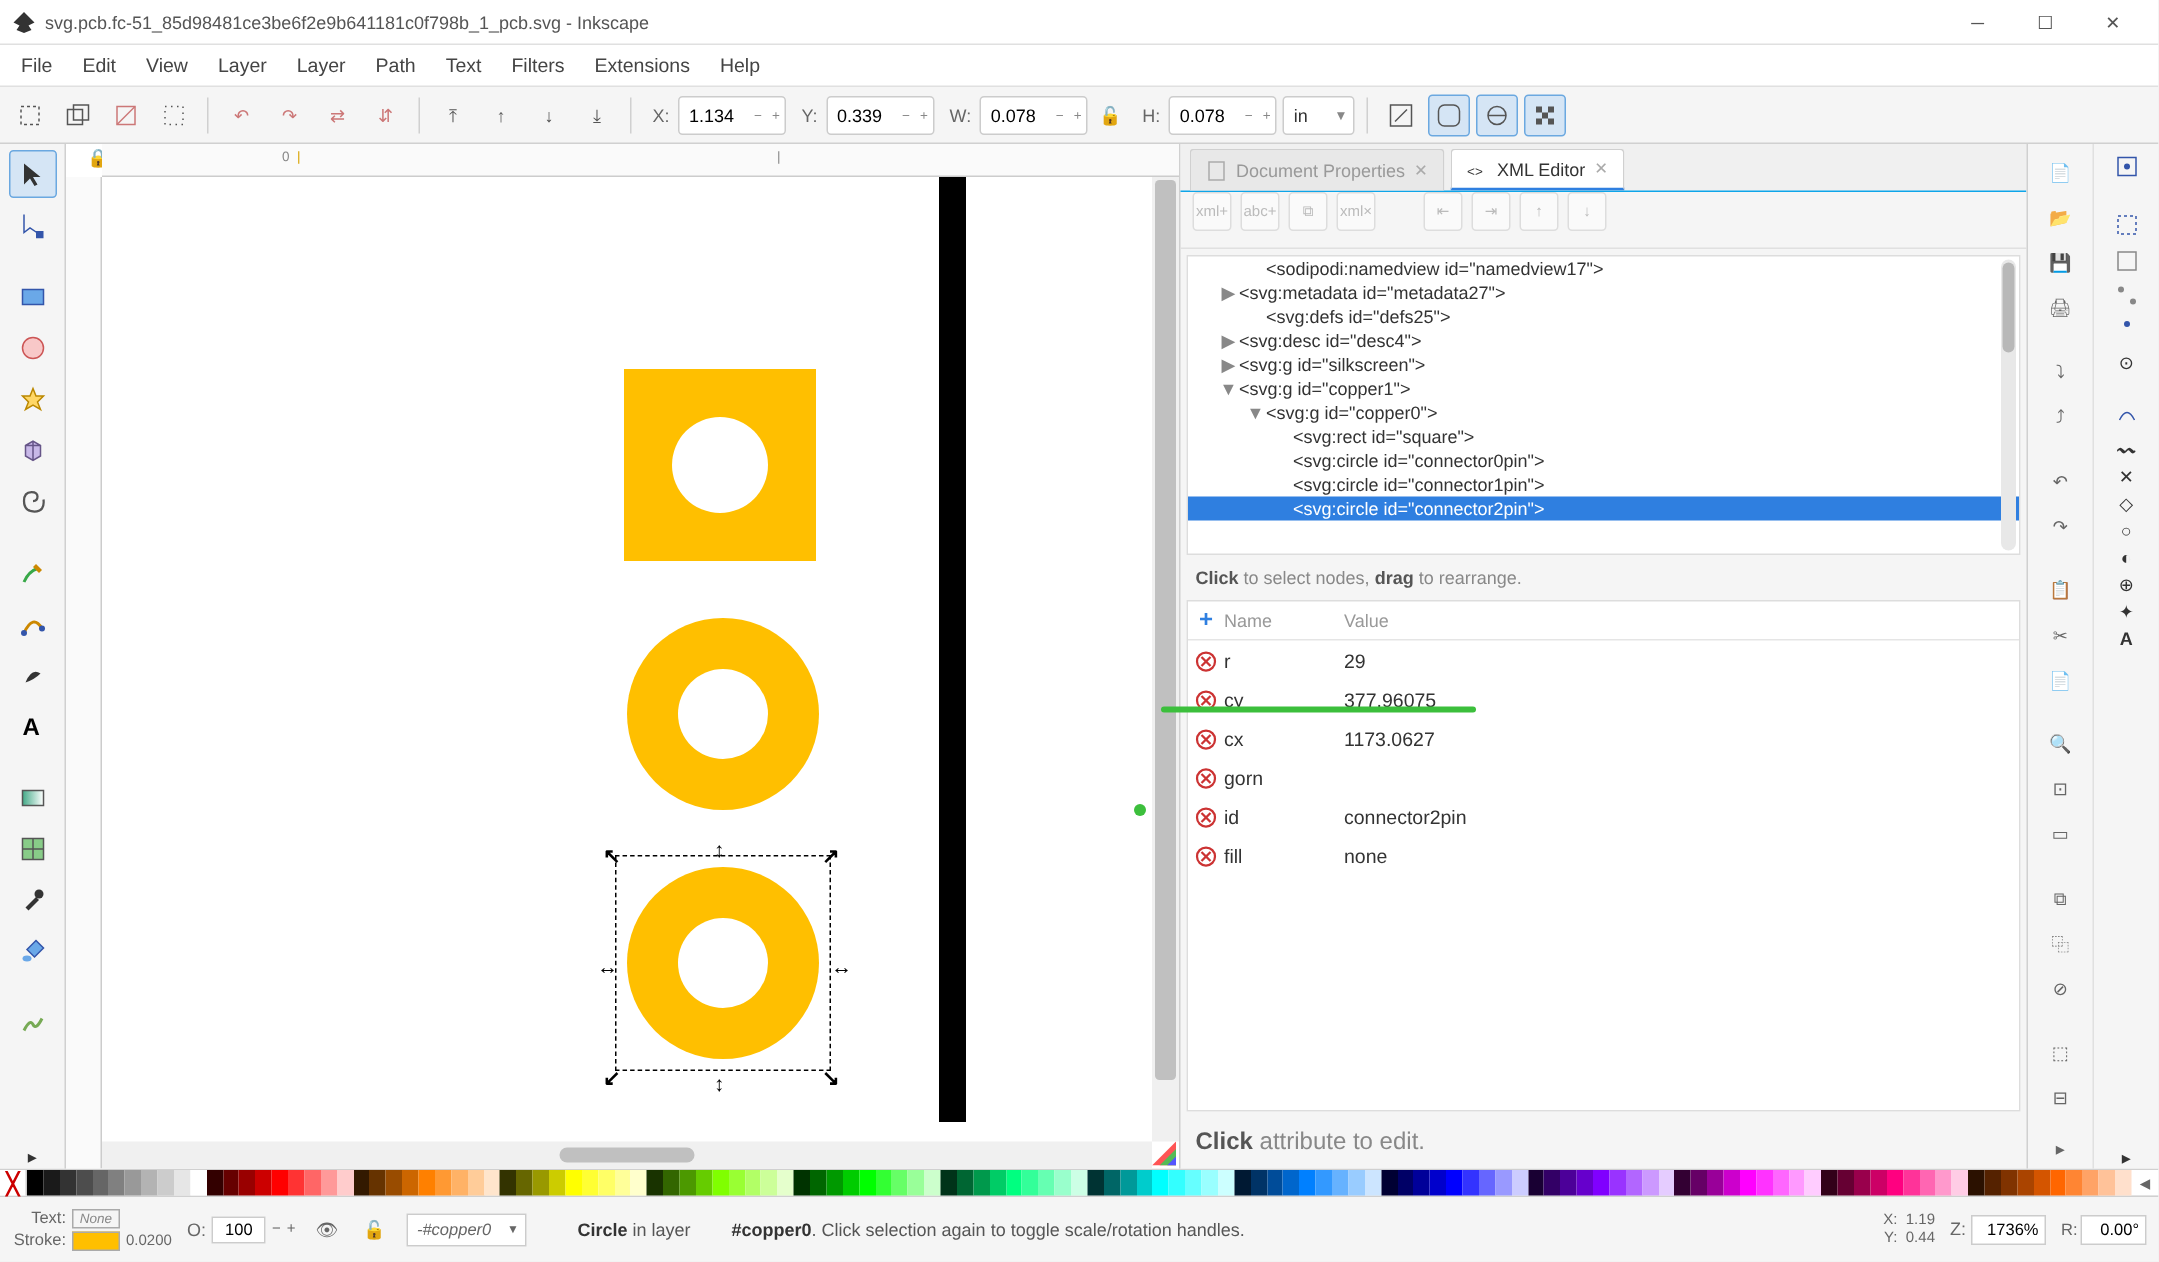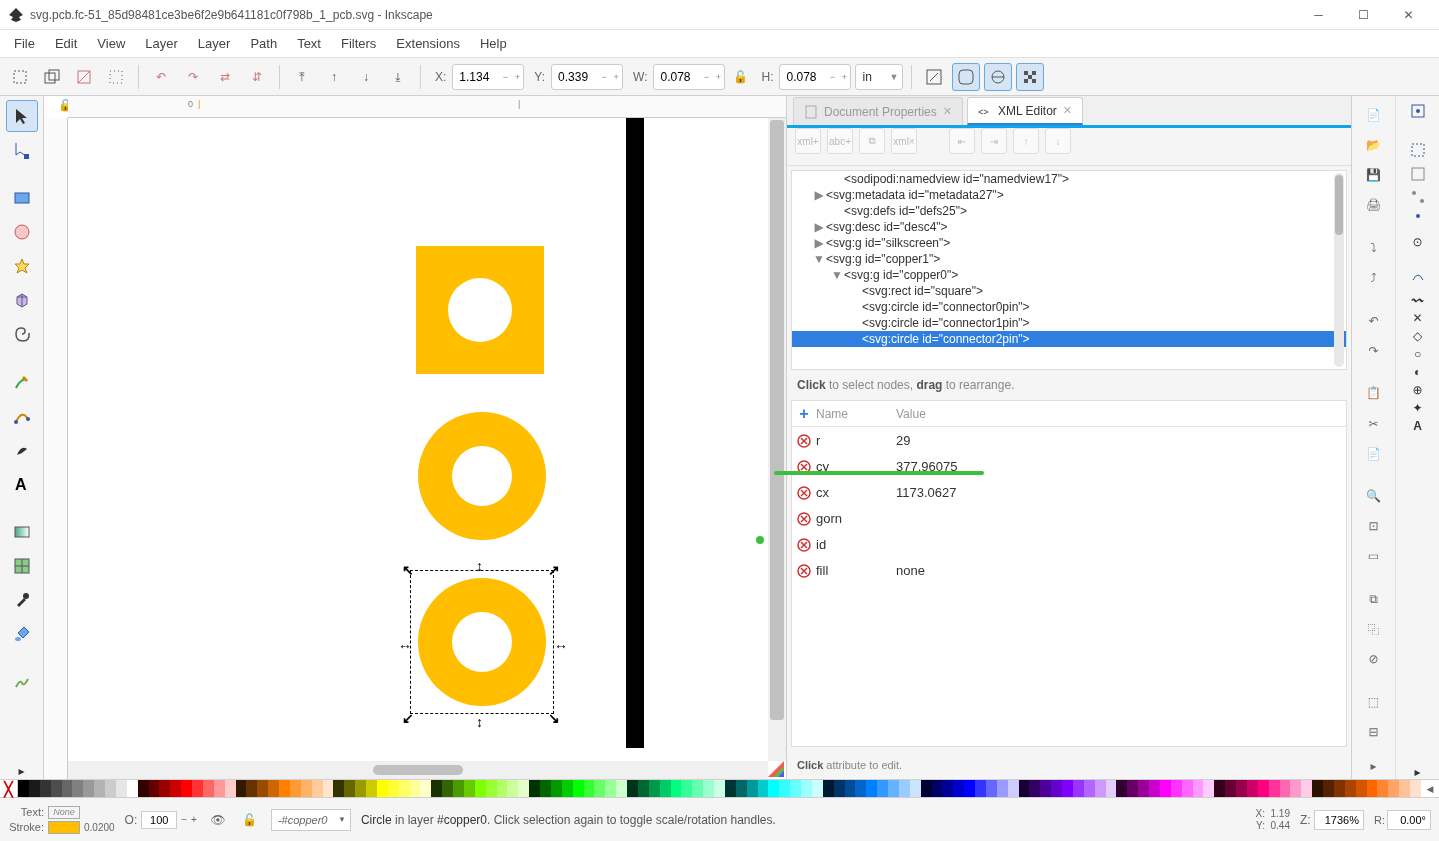--- a/index.html
+++ b/index.html
@@ -47,21 +47,21 @@
 .canvaswrap .colortri { position: absolute; right: 2px; bottom: 2px; width: 16px; height: 16px; }
 
 .shape-square { position: absolute; background: #ffbf00; }
 .shape-ring { position: absolute; border-radius: 50%; background: #ffbf00; }
 .shape-ring .hole { position: absolute; background: #fff; border-radius: 50%; }
 .shape-sqhole { position: absolute; background: #fff; border-radius: 50%; }
 .sel-box { position: absolute; border: 1px dashed #000; }
 .sel-handle { position: absolute; font-size: 14px; color: #000; font-weight: bold; }
 
 .rightpanel { width: 565px; background: #f5f5f5; border-left: 1px solid #d0d0d0; display: flex; flex-direction: column; }
-.rightpanel .tabs { height: 32px; display: flex; align-items: flex-end; padding: 0 6px; gap: 4px; border-bottom: 3px solid #0ea5e9; background: #f0f0f0; }
+.rightpanel .tabs { height: 32px; display: flex; align-items: flex-end; padding: 0 6px; gap: 4px; border-bottom: 1px solid #0ea5e9; background: #f0f0f0; }
 .rightpanel .tab { height: 28px; padding: 0 10px; display: flex; align-items: center; gap: 6px; background: #e8e8e8; border: 1px solid #d0d0d0; border-bottom: none; border-radius: 3px 3px 0 0; font-size: 12px; color: #999; cursor: pointer; }
 .rightpanel .tab.active { background: #fff; color: #333; border-bottom: 2px solid #2f7fe0; }
 .rightpanel .tab .closex { font-size: 11px; color: #aaa; cursor: pointer; }
 .rightpanel .xmltools { height: 38px; display: flex; padding: 0 8px; gap: 6px; border-bottom: 1px solid #e0e0e0; }
 .rightpanel .xmltools .xbtn { width: 26px; height: 26px; border: 1px solid #ddd; border-radius: 3px; background: #fafafa; display: flex; align-items: center; justify-content: center; color: #bbb; font-size: 10px; }
 .rightpanel .xmltree { flex: 0 0 200px; overflow: auto; background: #fff; border: 1px solid #ddd; margin: 4px; font-size: 12px; position: relative; }
 .rightpanel .xmltree .node { padding: 1px 0 1px 8px; white-space: nowrap; color: #333; }
 .rightpanel .xmltree .node.sel { background: #2f7fe0; color: #fff; }
 .rightpanel .xmltree .expcol { color: #888; display: inline-block; width: 14px; text-align: center; cursor: pointer; }
 .rightpanel .xmltree .treescroll { position: absolute; right: 2px; top: 2px; bottom: 2px; width: 10px; background: #e8e8e8; border-radius: 5px; }
@@ -71,21 +71,21 @@
 .rightpanel .attrtable { flex: 1; background: #fff; border: 1px solid #ddd; margin: 4px; position: relative; }
 .rightpanel .attrtable .hdr { display: flex; height: 26px; align-items: center; border-bottom: 1px solid #e5e5e5; color: #999; font-size: 12px; }
 .rightpanel .attrtable .hdr .plus { width: 24px; text-align: center; color: #2f7fe0; font-weight: bold; cursor: pointer; font-size: 16px; }
 .rightpanel .attrtable .hdr .coln { width: 80px; }
 .rightpanel .attrtable .row { display: flex; height: 26px; align-items: center; font-size: 13px; }
 .rightpanel .attrtable .row .del { width: 24px; text-align: center; cursor: pointer; }
 .rightpanel .attrtable .row .del svg { vertical-align: middle; }
 .rightpanel .attrtable .row .nm { width: 80px; color: #333; }
 .rightpanel .attrtable .row .vl { flex: 1; color: #333; }
 .rightpanel .attrtable .greenline { position: absolute; height: 4px; background: #3cbf3c; border-radius: 2px; }
-.rightpanel .attrhint { padding: 8px 10px; font-size: 11px; color: #888; }
+.rightpanel .attrhint { padding: 8px 10px; font-size: 16px; color: #888; }
 .rightpanel .attrhint b { color: #555; }
 
 .snapcol { width: 44px; background: #f5f5f5; border-left: 1px solid #d0d0d0; display: flex; flex-direction: column; align-items: center; padding-top: 6px; gap: 4px; }
 .snapcol .sbtn { width: 30px; height: 30px; display: flex; align-items: center; justify-content: center; border-radius: 3px; cursor: pointer; color: #666; }
 
 .snapcol2 { width: 44px; background: #f5f5f5; border-left: 1px solid #e0e0e0; display: flex; flex-direction: column; align-items: center; padding-top: 6px; gap: 4px; }
 
 .palettebar { height: 18px; display: flex; align-items: stretch; background: #fff; border-top: 1px solid #d0d0d0; }
 .palettebar .noneX { width: 18px; display: flex; align-items: center; justify-content: center; color: #c00; font-weight: bold; font-size: 14px; background: #fff; border-right: 1px solid #ccc; }
 .palettebar .swatches { flex: 1; display: flex; }
@@ -96,21 +96,21 @@
 .statusbar .fillstroke { display: flex; flex-direction: column; gap: 2px; font-size: 11px; }
 .statusbar .fillstroke .fsrow { display: flex; align-items: center; gap: 4px; }
 .statusbar .fillstroke .lbl { width: 36px; text-align: right; color: #666; }
 .statusbar .fillstroke .chip { width: 32px; height: 13px; border: 1px solid #aaa; font-size: 9px; display: flex; align-items: center; justify-content: center; font-style: italic; }
 .statusbar .opac { display: flex; align-items: center; gap: 4px; }
 .statusbar .opac input { width: 36px; border: 1px solid #ccc; text-align: center; height: 18px; font-size: 11px; }
 .statusbar .eyebtn, .statusbar .lockbtn2 { width: 22px; height: 22px; display: flex; align-items: center; justify-content: center; }
 .statusbar .layerdrop { width: 80px; height: 22px; border: 1px solid #ccc; background: #fff; display: flex; align-items: center; padding: 0 6px; font-style: italic; font-size: 11px; position: relative; }
 .statusbar .layerdrop .caret { position: absolute; right: 4px; font-size: 8px; }
 .statusbar .msg { flex: 1; font-size: 12px; color: #555; }
-.statusbar .msg b { font-weight: normal; color: #333; }
+.statusbar .msg b { font-weight: bold; color: #333; margin-left: 24px; }
 .statusbar .xy { display: flex; flex-direction: column; font-size: 10px; gap: 1px; text-align: right; }
 .statusbar .zoom input { width: 50px; height: 20px; border: 1px solid #ccc; text-align: right; padding-right: 4px; font-size: 11px; }
 .statusbar .rot { display: flex; align-items: center; gap: 2px; font-size: 11px; }
 .statusbar .rot input { width: 44px; height: 20px; border: 1px solid #ccc; text-align: right; padding-right: 4px; font-size: 11px; }
 .greendot { position: absolute; width: 8px; height: 8px; background: #3cbf3c; border-radius: 50%; }
 </style>
 </head>
 <body>
 
 <div class="titlebar">
@@ -477,20 +477,21 @@
             </svg></div>
           <div class="nm">gorn</div>
         </div>
         <div class="row">
           <div class="del"><svg width="14" height="14">
               <circle cx="7" cy="7" r="6" fill="none" stroke="#c33" stroke-width="1.5"></circle>
               <line x1="4" y1="4" x2="10" y2="10" stroke="#c33" stroke-width="1.5"></line>
               <line x1="10" y1="4" x2="4" y2="10" stroke="#c33" stroke-width="1.5"></line>
             </svg></div>
           <div class="nm">id</div>
+          <div class="vl">connector2pin</div>
         </div>
         <div class="row">
           <div class="del"><svg width="14" height="14">
               <circle cx="7" cy="7" r="6" fill="none" stroke="#c33" stroke-width="1.5"></circle>
               <line x1="4" y1="4" x2="10" y2="10" stroke="#c33" stroke-width="1.5"></line>
               <line x1="10" y1="4" x2="4" y2="10" stroke="#c33" stroke-width="1.5"></line>
             </svg></div>
           <div class="nm">fill</div>
           <div class="vl">none</div>
         </div>

